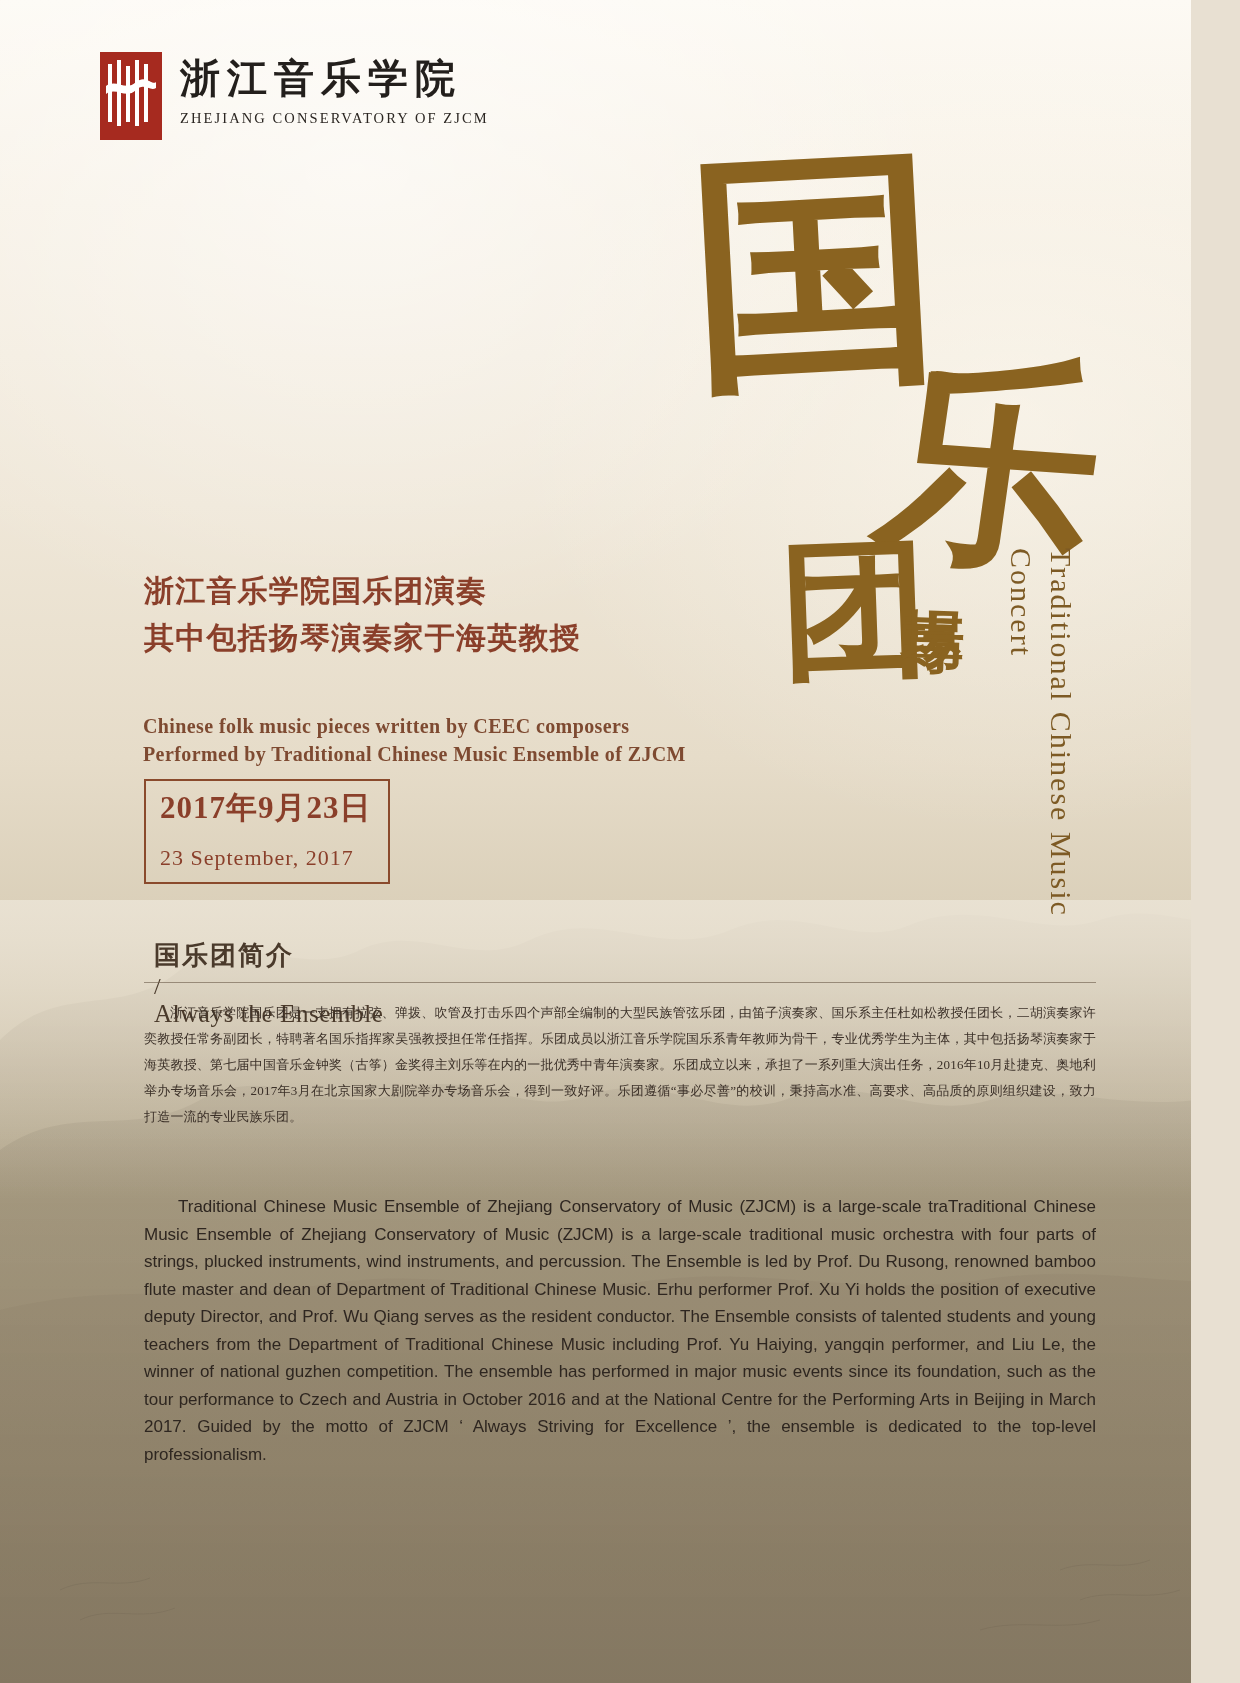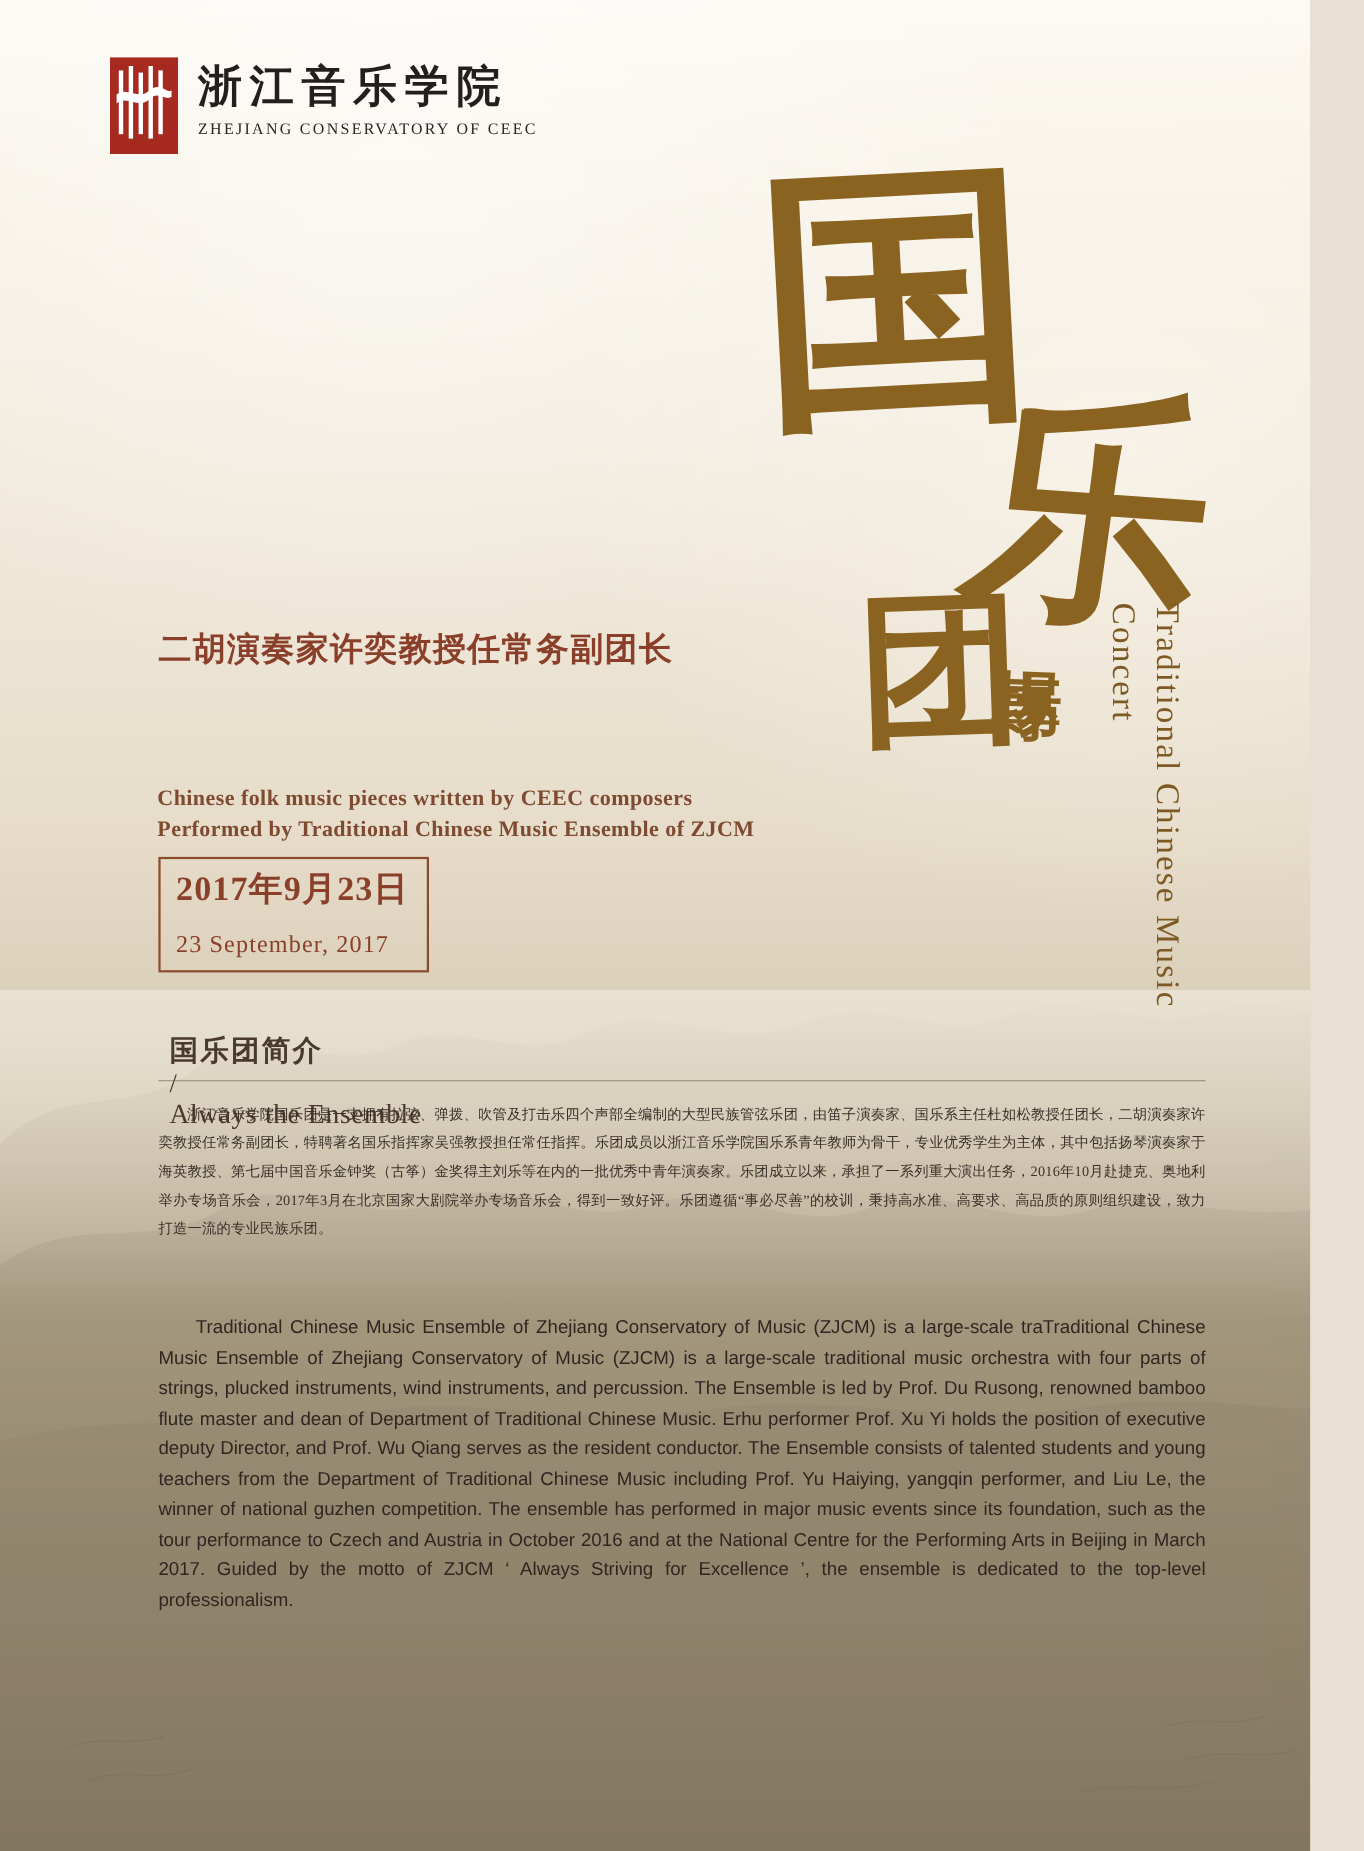--- a/index.html
+++ b/index.html
@@ -307,32 +307,33 @@
         <rect x="8" y="12" width="4" height="58"></rect>
         <rect x="17" y="8" width="4" height="66"></rect>
         <rect x="26" y="14" width="4" height="56"></rect>
         <rect x="35" y="8" width="4" height="66"></rect>
         <rect x="44" y="12" width="4" height="58"></rect>
         <path d="M6,34 C16,26 26,40 36,30 C46,22 52,34 56,30 L56,36 C50,40 44,30 36,38 C26,48 16,34 6,42 Z"></path>
       </g>
     </svg>
     <div class="logo-text">
       <div class="logo-cn">浙江音乐学院</div>
-      <div class="logo-en">ZHEJIANG CONSERVATORY OF CEEC</div>
+      <div class="logo-en">ZHEJIANG CONSERVATORY OF ZJCM</div>
     </div>
   </div>
 
   <div class="callig callig-guo">国</div>
   <div class="callig callig-yue">乐</div>
   <div class="callig callig-tuan">团</div>
   <div class="callig callig-zhuan">專場</div>
   <div class="vert-en">Traditional Chinese Music Concert</div>
 
   <div class="title-cn">
-    <div>二胡演奏家许奕教授任常务副团长</div>
+    <div>浙江音乐学院国乐团演奏</div>
+    <div>其中包括扬琴演奏家于海英教授</div>
   </div>
   <div class="title-en">
     <div>Chinese folk music pieces written by CEEC composers</div>
     <div>Performed by Traditional Chinese Music Ensemble of ZJCM</div>
   </div>
 
   <div class="date-box">
     <div class="date-cn">2017年9月23日</div>
     <div class="date-en">23 September, 2017</div>
   </div>

